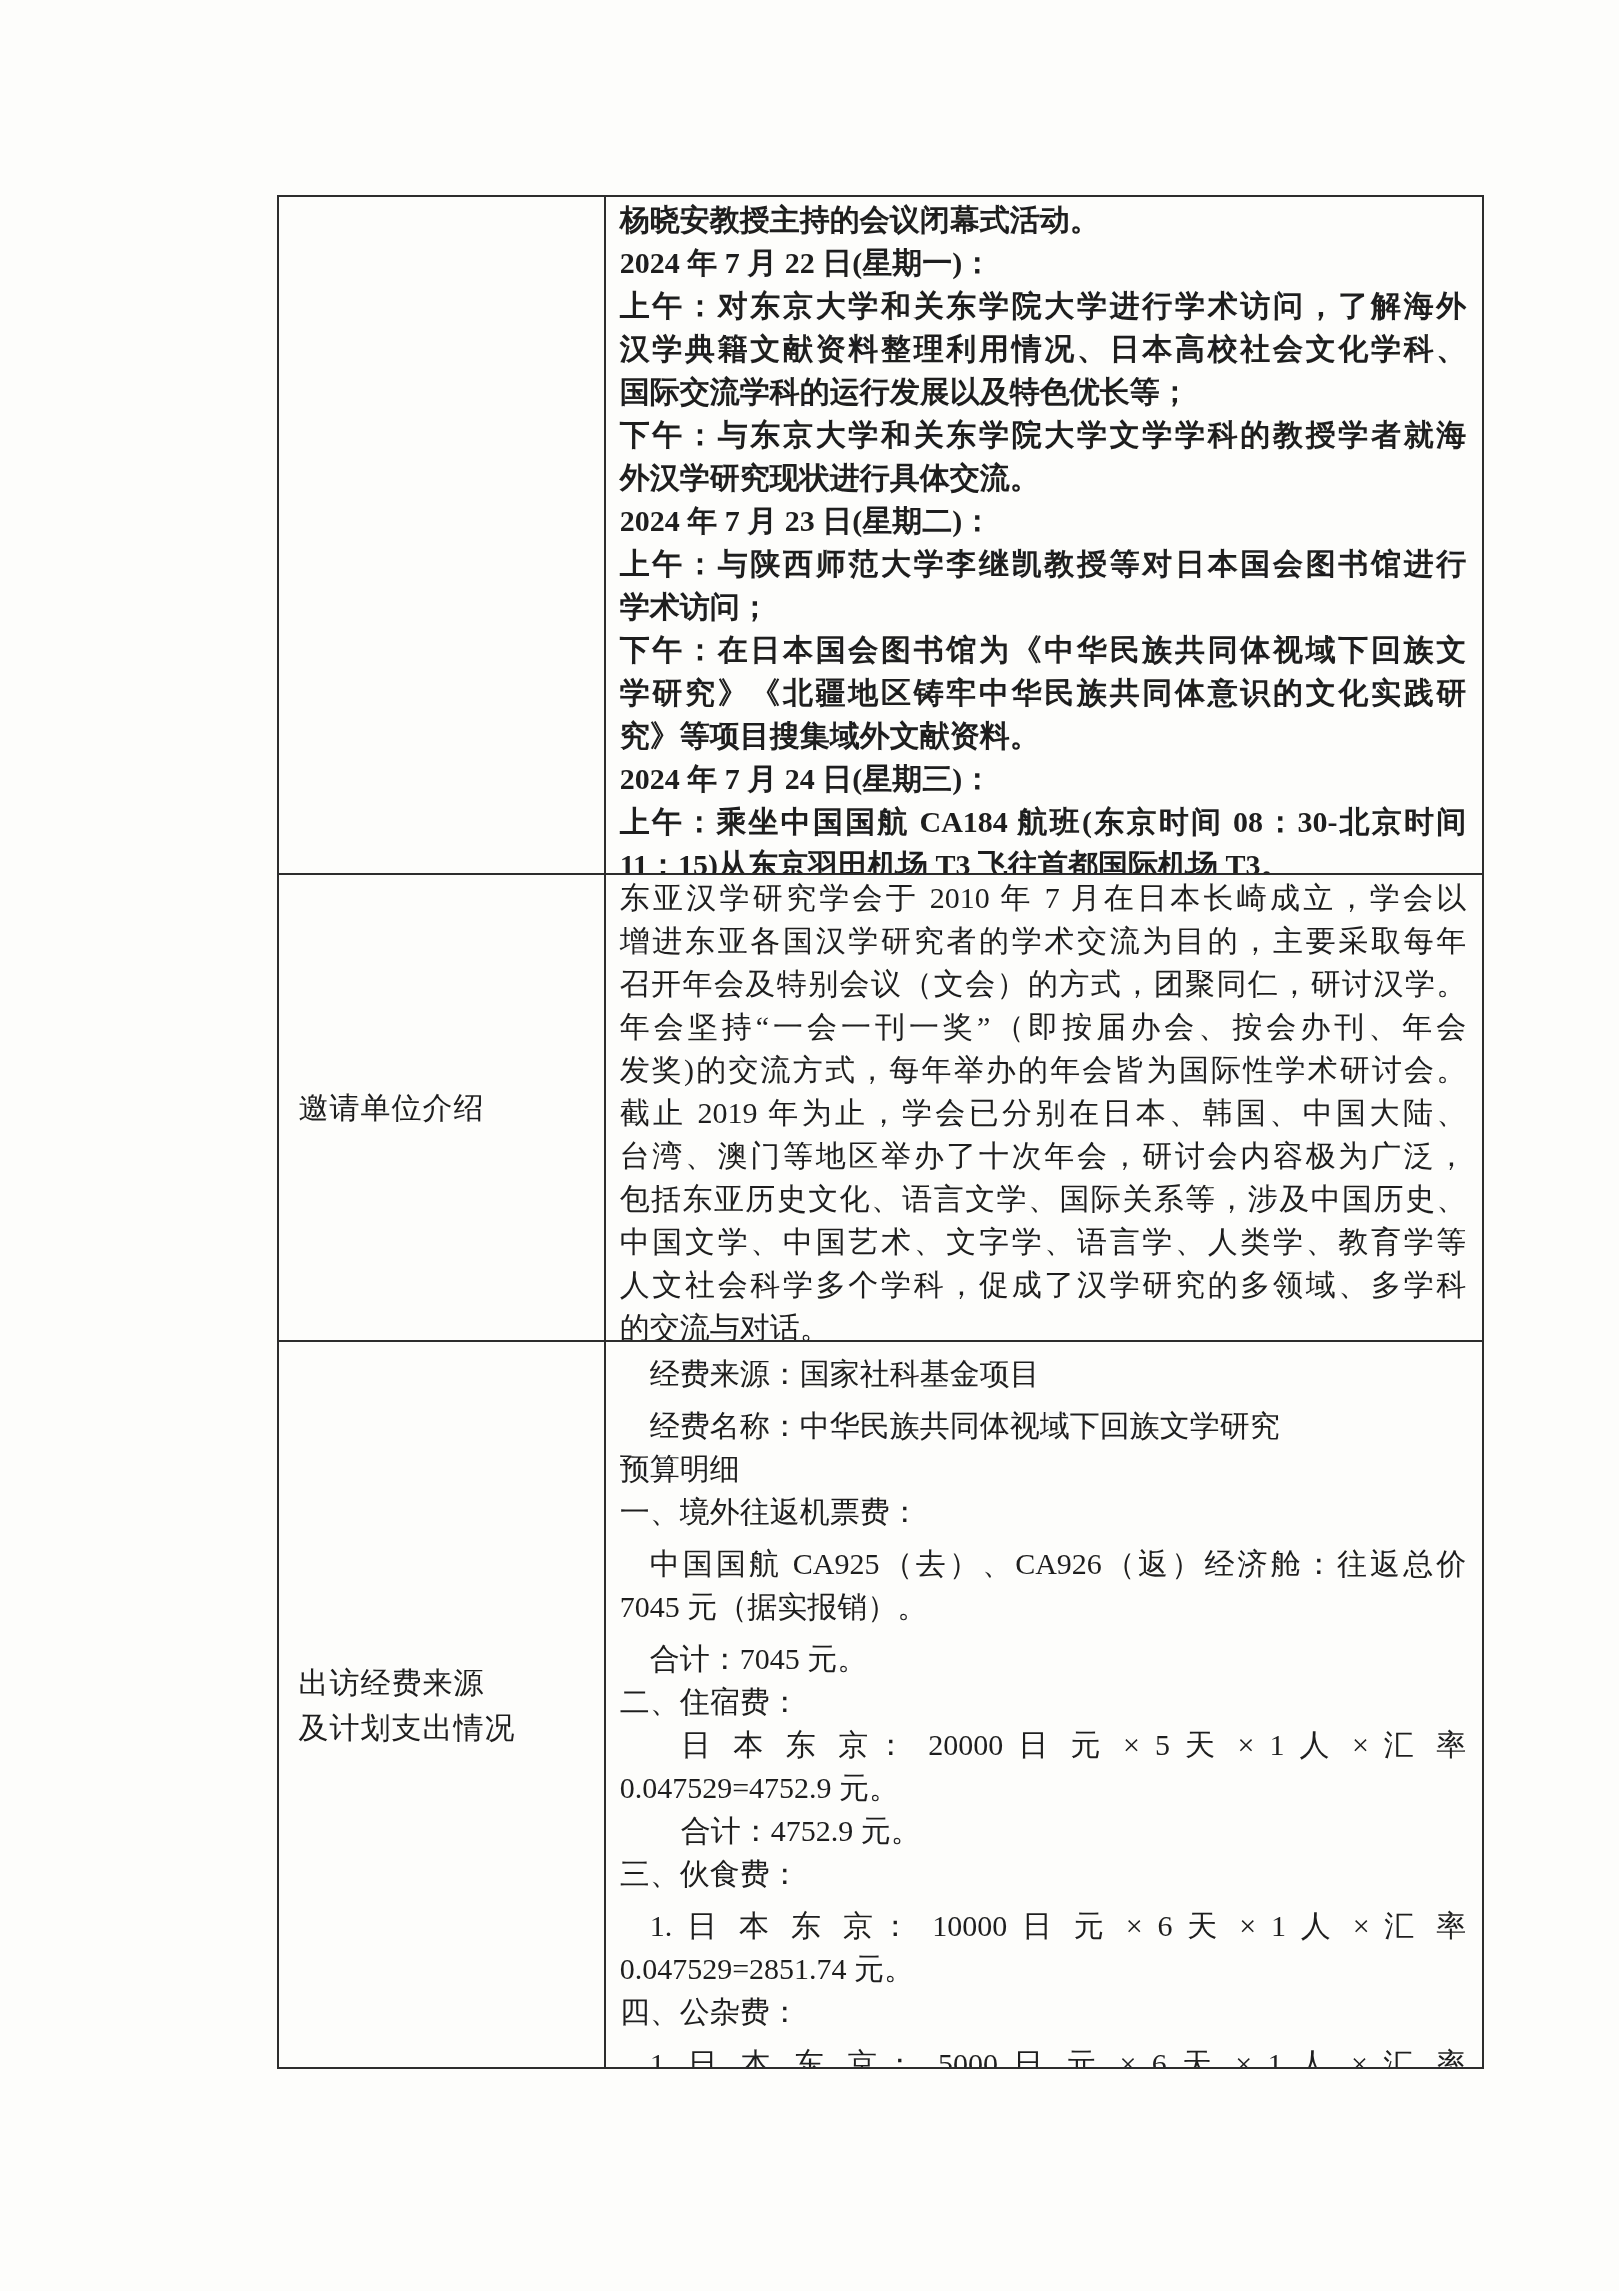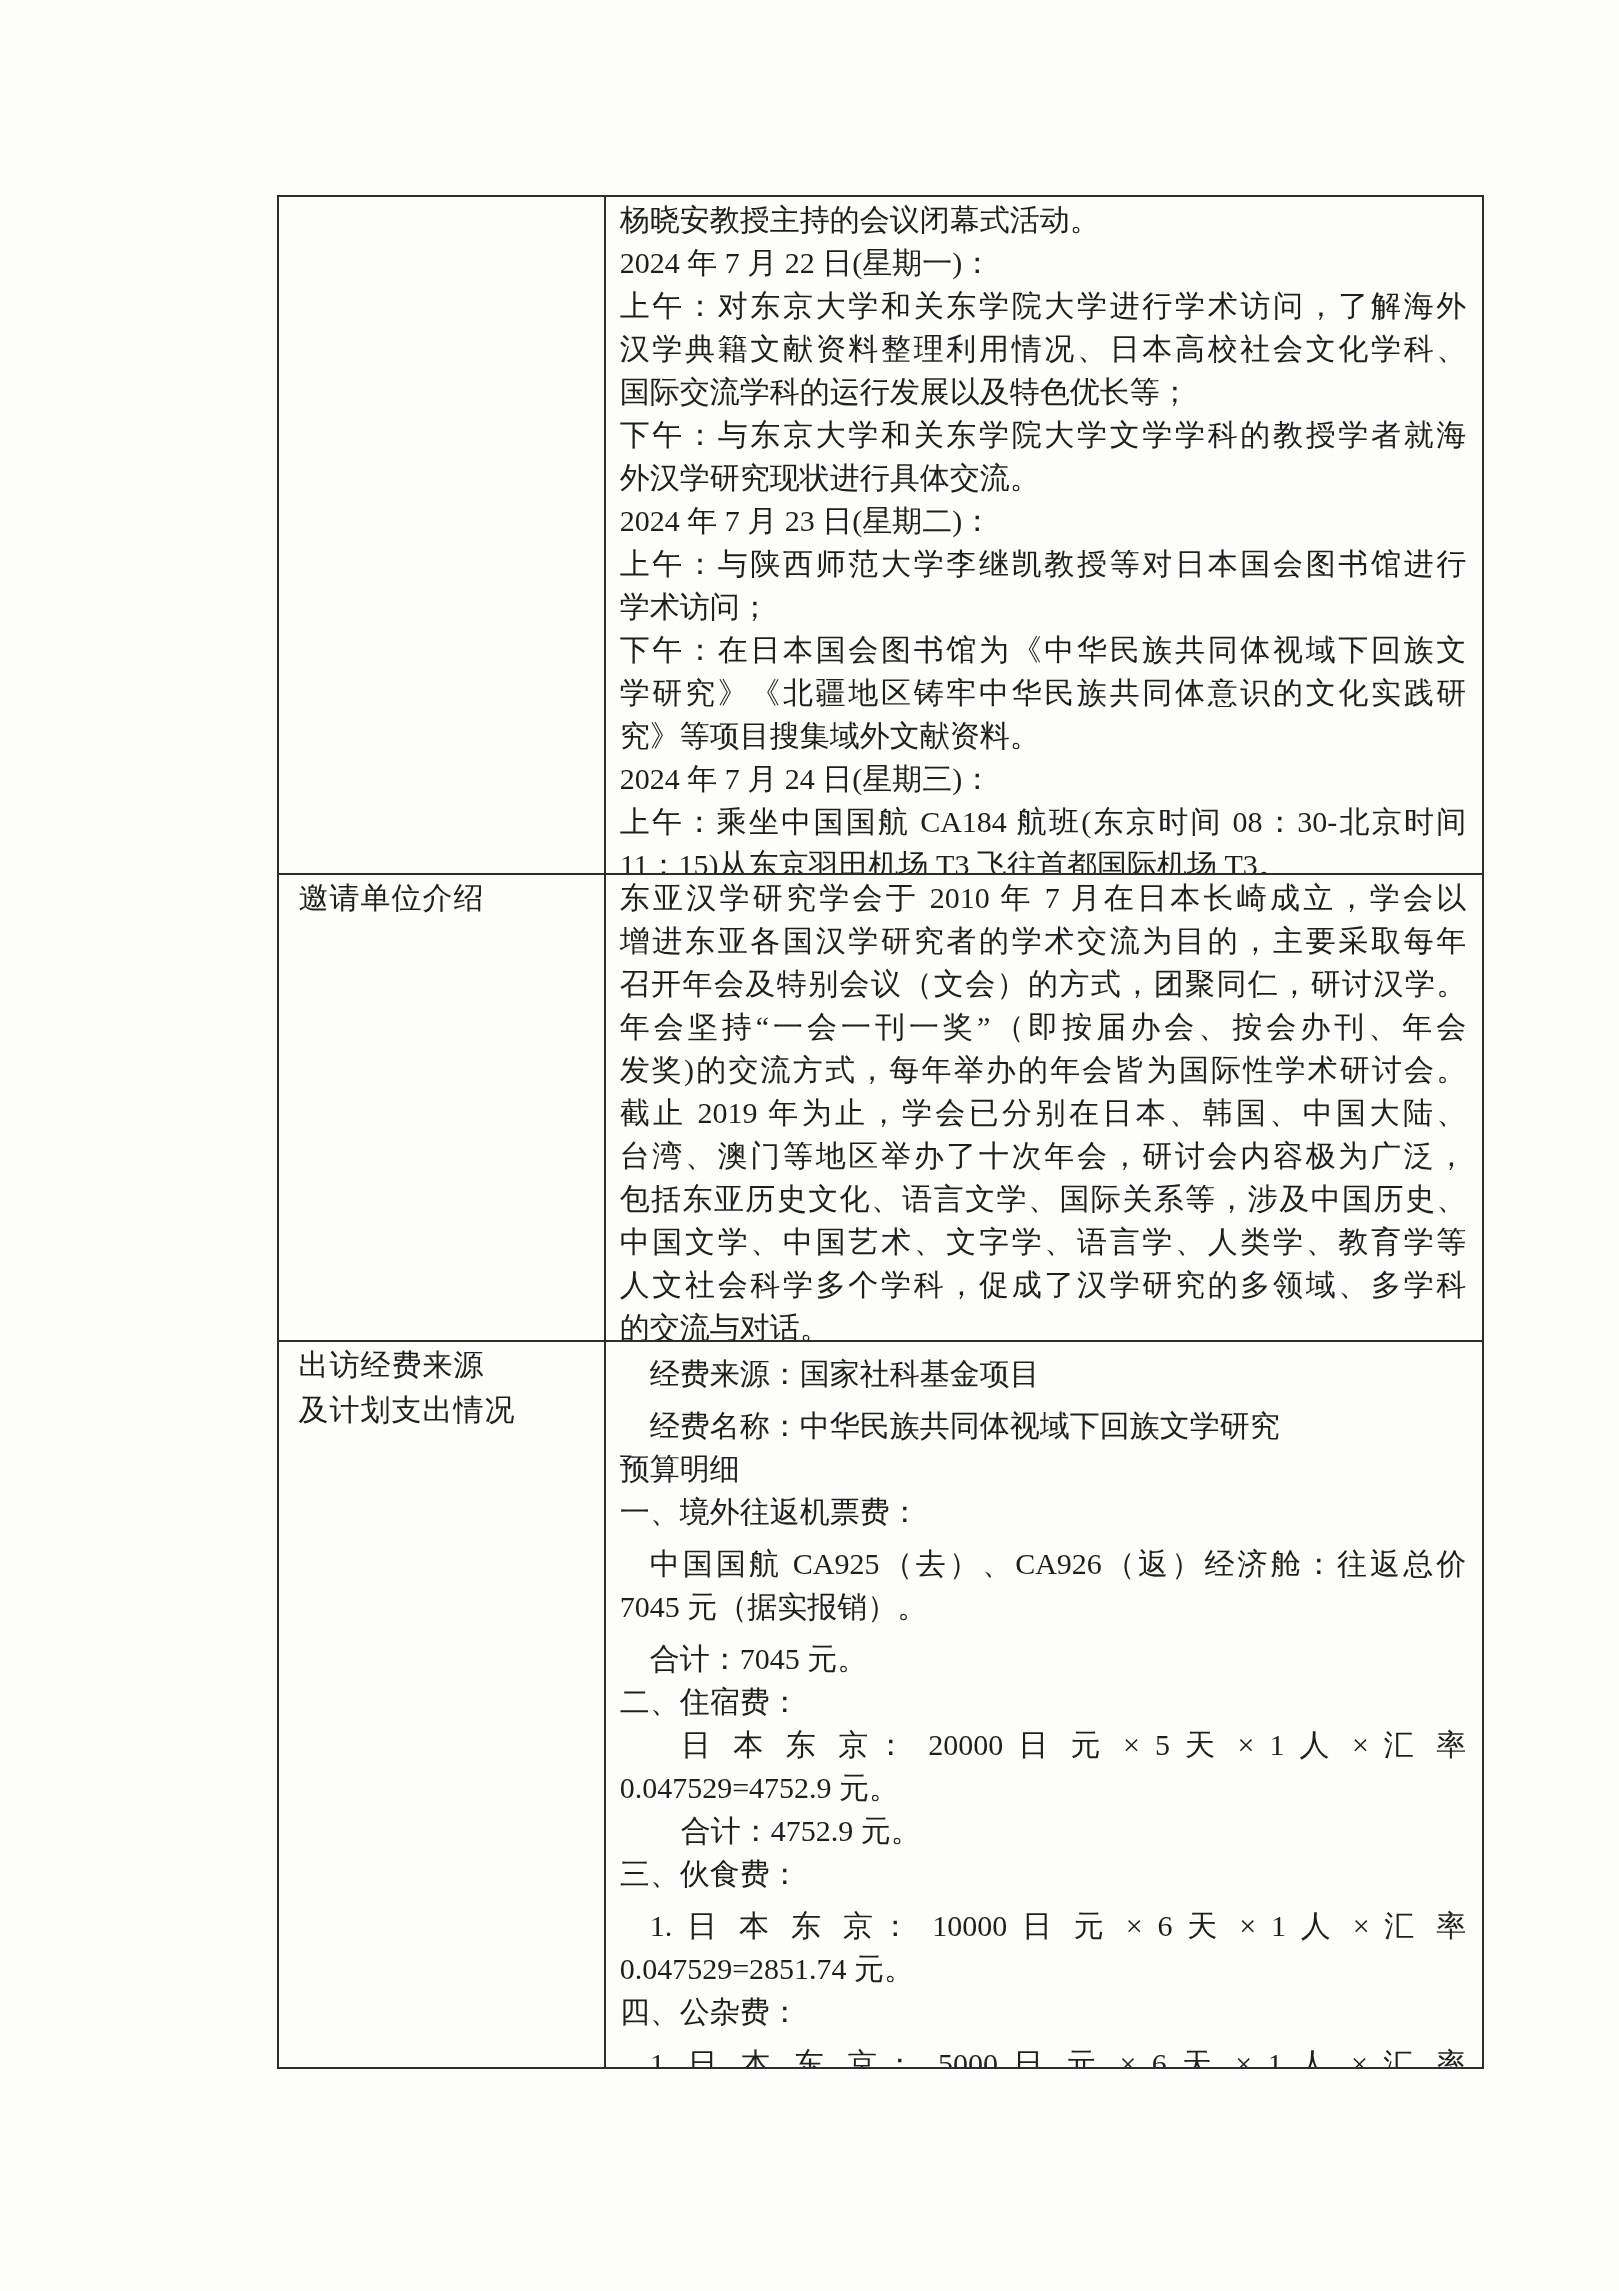--- a/index.html
+++ b/index.html
@@ -15,28 +15,28 @@
   .doc-table{
     position:absolute;left:277px;top:195px;
     width:1207px;height:1874px;
     border:2px solid #2d2d2d;
     box-sizing:border-box;
     display:flex;flex-direction:column;
     background:#fdfdfb;
   }
   .row{display:flex;box-sizing:border-box;border-bottom:2px solid #2d2d2d;overflow:hidden;}
   .row:last-child{border-bottom:none;}
-  .row-schedule{height:678px;}
+  .row-schedule{height:678px;font-weight:bold;}
   .row-org{height:467px;}
   .row-funding{height:725px;}
   .label-cell{
     width:327px;box-sizing:border-box;
     border-right:2px solid #2d2d2d;
     padding-left:19.6px;padding-right:5.9px;
-    display:flex;flex-direction:column;
+    display:flex;flex-direction:column;justify-content:center;
     font-size:30px;line-height:45px;
     letter-spacing:1px;
     overflow:hidden;
   }
   .content-cell{
     flex:1;box-sizing:border-box;
     padding:1px 15.7px 0 13.7px;
     font-size:30px;line-height:43px;
     overflow:hidden;
   }

